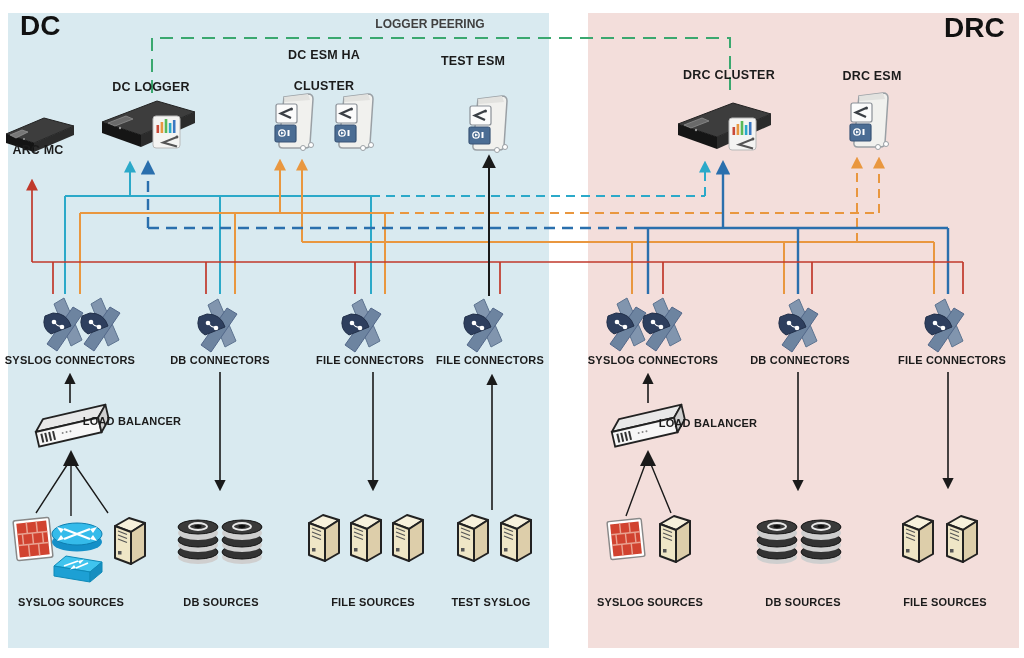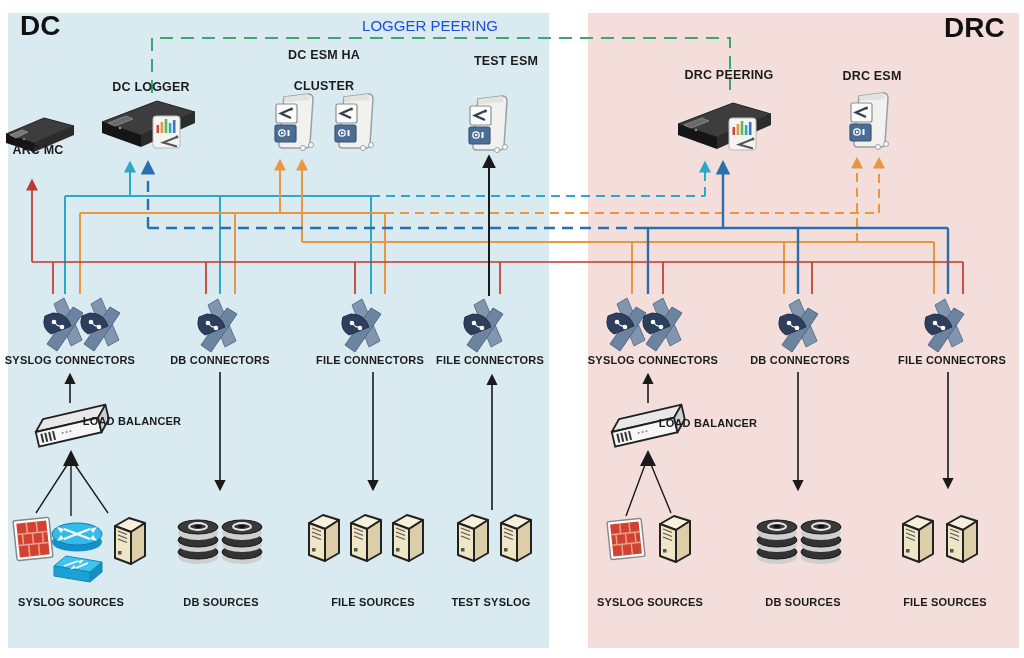--- a/index.html
+++ b/index.html
@@ -7,21 +7,21 @@
          font-family:"Liberation Sans",sans-serif;}
   .region{position:absolute;top:13px;height:635px;}
   .region.dc{left:8px;width:541px;background:#d9eaf0;}
   .region.drc{left:588px;width:431px;background:#f3dedb;}
   svg.wires{position:absolute;left:0;top:0;width:1024px;height:658px;}
   svg.icon{position:absolute;overflow:visible;}
   .lbl{position:absolute;font-weight:700;font-size:11px;color:#1b1b1b;
        transform:translateX(-50%);white-space:nowrap;letter-spacing:.2px;}
   .lbl-md{font-size:12.5px;}
   .title{position:absolute;font-weight:800;font-size:28px;color:#111;white-space:nowrap;}
-  .peer{position:absolute;font-weight:400;font-size:15px;color:#1d4ed8;
+  .peer{position:absolute;font-weight:700;font-size:12px;color:#404040;
         transform:translateX(-50%);white-space:nowrap;}
   .hidden-defs{position:absolute;width:0;height:0;overflow:hidden;}
 </style>
 </head>
 <body>
 
 <div class="stage">
 
   <svg class="hidden-defs" aria-hidden="true">
     <defs>
@@ -304,22 +304,22 @@
       <use href="#sym-server"></use>
     </svg>
 
   <div class="title" style="left:20px;top:10px">DC</div>
   <div class="title" style="left:944px;top:12px">DRC</div>
   <div class="peer" style="left:430px;top:17px">LOGGER PEERING</div>
 
   <div class="lbl lbl-md" style="left:151px;top:80px">DC LOGGER</div>
   <div class="lbl lbl-md" style="left:324px;top:48px">DC ESM HA</div>
   <div class="lbl lbl-md" style="left:324px;top:79px">CLUSTER</div>
-  <div class="lbl lbl-md" style="left:506px;top:54px">TEST ESM</div>
-  <div class="lbl lbl-md" style="left:729px;top:68px">DRC PEERING</div>
+  <div class="lbl lbl-md" style="left:473px;top:54px">TEST ESM</div>
+  <div class="lbl lbl-md" style="left:729px;top:68px">DRC CLUSTER</div>
   <div class="lbl lbl-md" style="left:872px;top:69px">DRC ESM</div>
   <div class="lbl lbl-md" style="left:38px;top:143px">ARC MC</div>
 
   <div class="lbl" style="left:70px;top:354px">SYSLOG CONNECTORS</div>
   <div class="lbl" style="left:220px;top:354px">DB CONNECTORS</div>
   <div class="lbl" style="left:370px;top:354px">FILE CONNECTORS</div>
   <div class="lbl" style="left:490px;top:354px">FILE CONNECTORS</div>
   <div class="lbl" style="left:653px;top:354px">SYSLOG CONNECTORS</div>
   <div class="lbl" style="left:800px;top:354px">DB CONNECTORS</div>
   <div class="lbl" style="left:952px;top:354px">FILE CONNECTORS</div>

